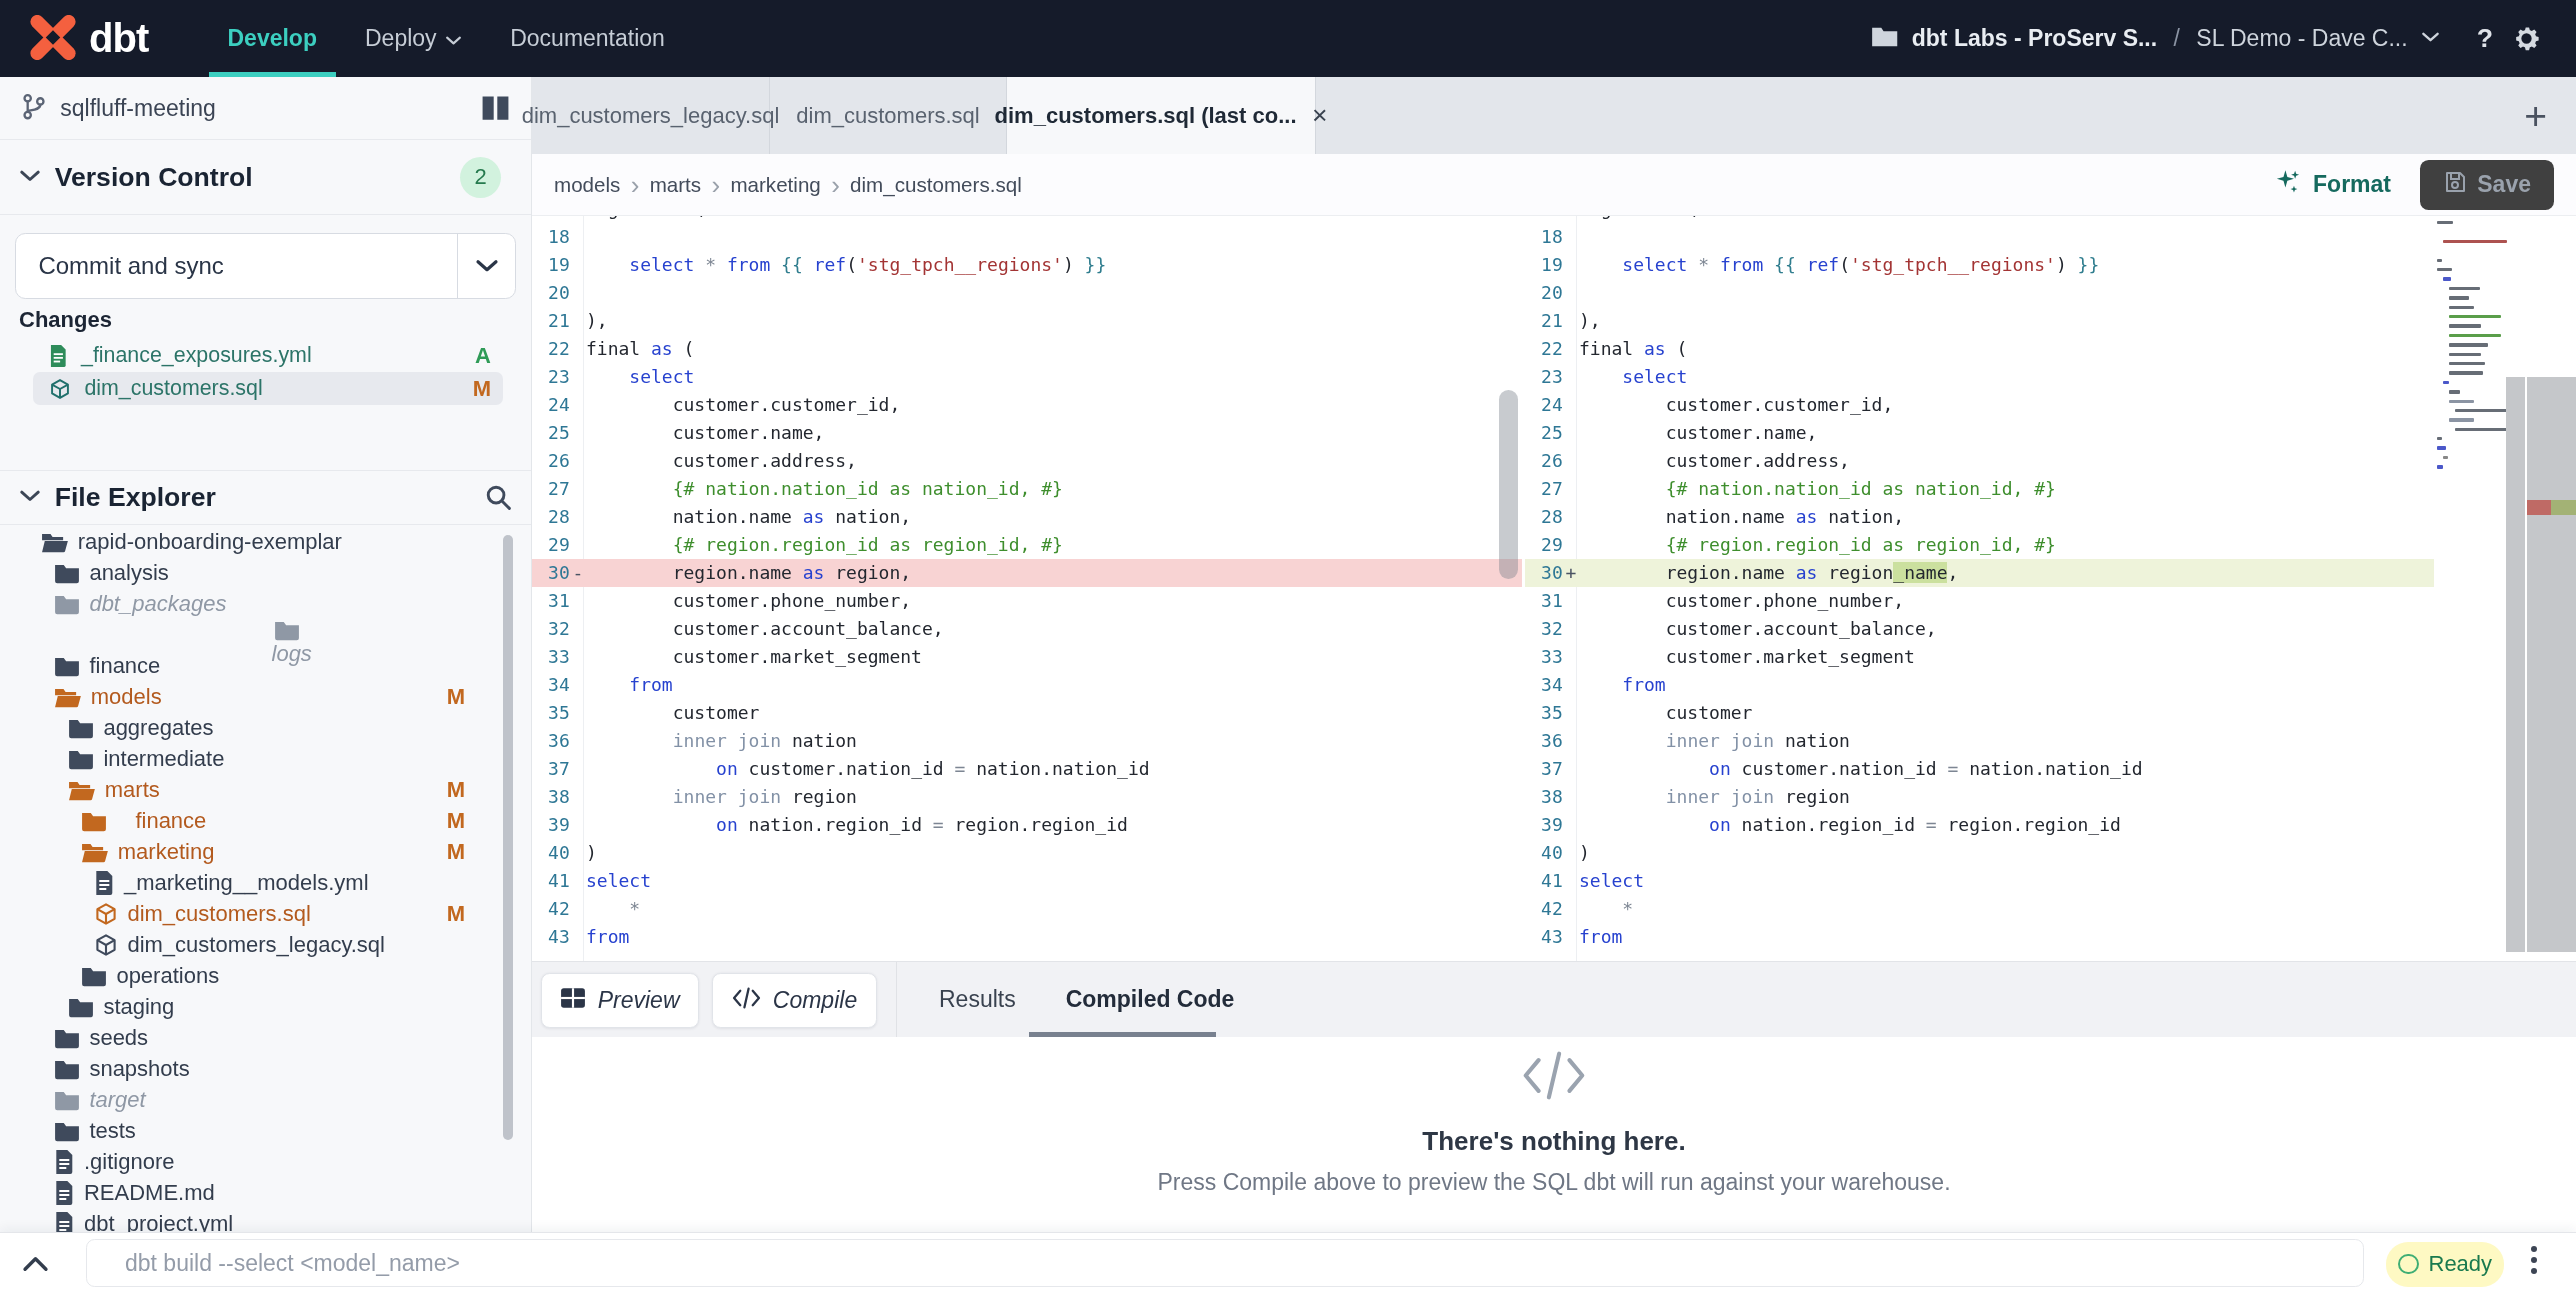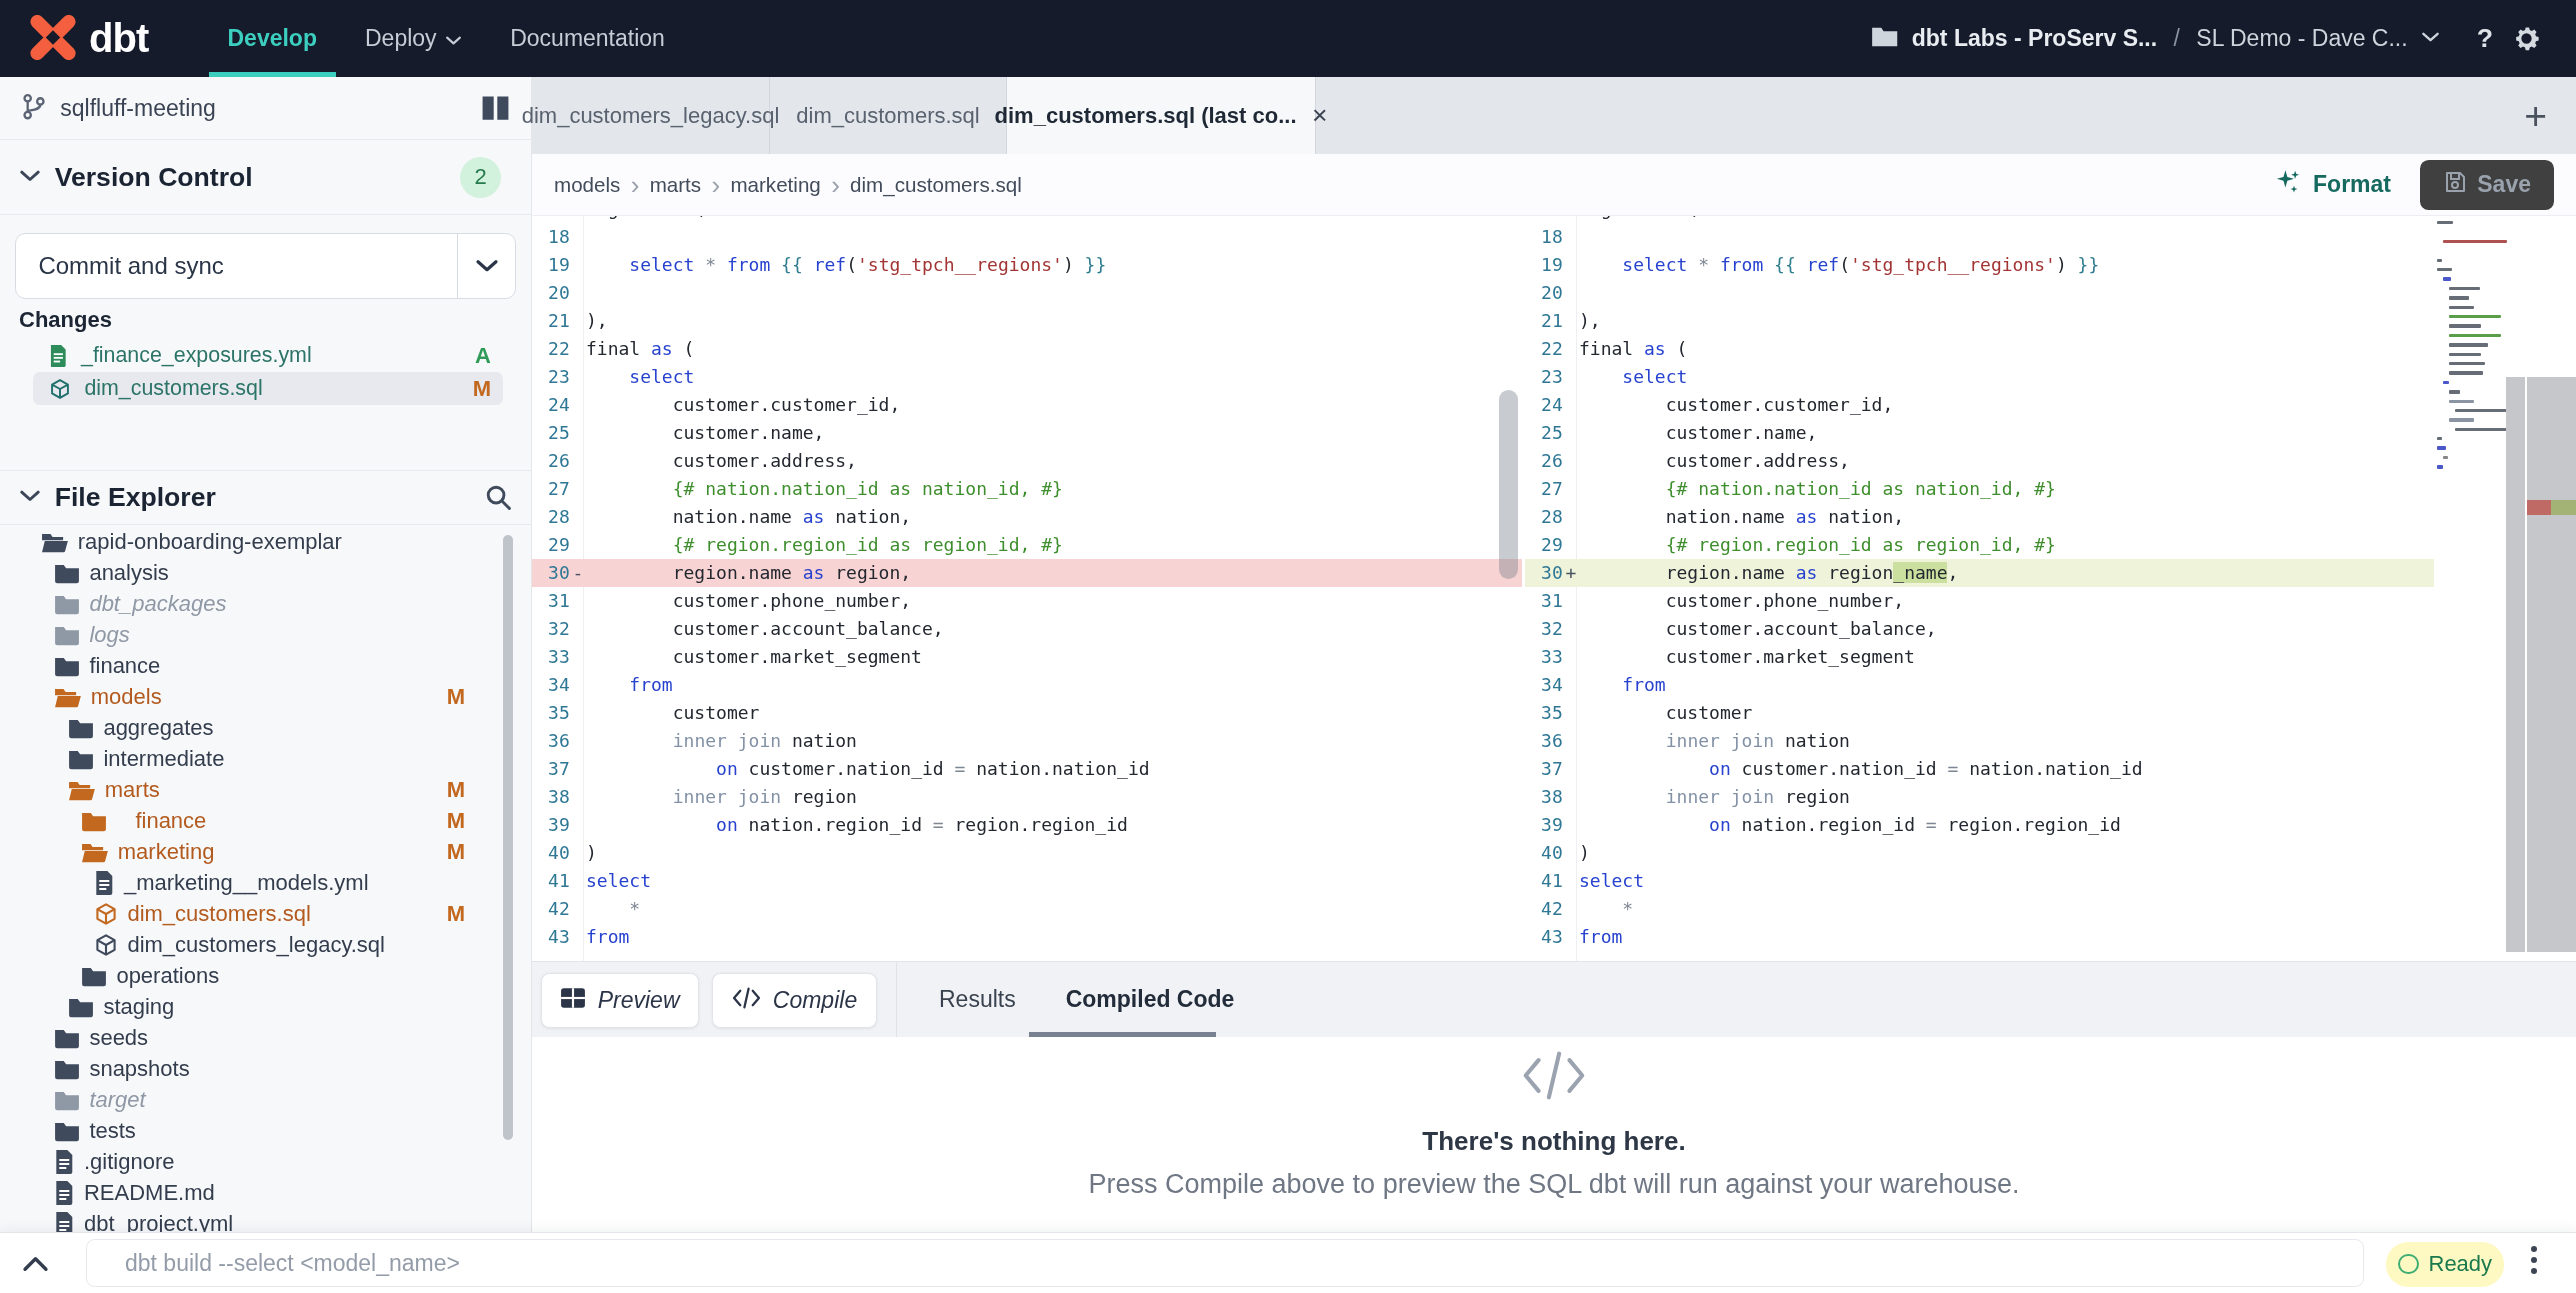--- a/index.html
+++ b/index.html
@@ -111,21 +111,21 @@
   #compile-btn{left:180px;width:165px;}
   #bp-divider{position:absolute;left:364px;top:0;bottom:0;width:0.9px;background:#e0e2e6;}
   #bp-tabs{position:absolute;left:407px;top:0;height:75px;display:flex;gap:50px;align-items:center;}
   .bp-tab{font-size:23px;color:#39424f;}
   .bp-tab.active{color:#232c3a;font-weight:bold;}
   #bp-underline{position:absolute;left:497px;bottom:0;width:187px;height:5.1px;background:#78818f;}
   #bp-content{left:532px;top:1038px;width:2044px;height:195px;background:#fff;display:flex;flex-direction:column;
               align-items:center;}
   #empty-icon{margin-top:8.6px;}
   #empty-title{font-size:26px;font-weight:bold;color:#2e3745;margin-top:19px;}
-  #empty-caption{font-size:27px;color:#6f7785;margin-top:12px;}
+  #empty-caption{font-size:23px;color:#6f7785;margin-top:12px;}
 
   
   #cmdbar{left:0;top:1232px;width:2576px;height:61px;background:#fff;border-top:0.9px solid #e4e6ea;
           box-shadow:0 -5.1px 10.3px rgba(20,30,50,.05);box-sizing:border-box;}
   #cmd-collapse{position:absolute;left:20.6px;top:20.6px;}
   #cmd-input{position:absolute;left:86px;top:6px;width:2278px;height:48px;border:0.9px solid #e6e8ec;
              border-radius:8.6px;font-family:"Liberation Sans",sans-serif;font-size:23px;color:#2b3445;
              padding:0 38px;box-sizing:border-box;outline:none;}
   #cmd-input::placeholder{color:#949ca9;}
   #ready-pill{position:absolute;left:2386px;top:8.6px;width:118px;height:45px;background:#fef9c3;border-radius:22px;
@@ -286,21 +286,21 @@
           <span class="tree-label tone-dark">analysis</span>
         </div>
         <div class="tree-row" style="padding-left: 54px;">
           <span style="display: flex;">
             <svg width="26" height="22" viewBox="0 0 24 20">
               <path d="M1 2.5h8l2.2 3H23v12a2 2 0 0 1-2 2H3a2 2 0 0 1-2-2z" fill="#8f98a5"></path>
             </svg>
           </span>
           <span class="tree-label tone-muted">dbt_packages</span>
         </div>
-        <div class="tree-row" style="padding-left: 54px;">
+        <div class="tree-row" style="padding-left: 54px; flex-direction: column;">
           <span style="display: flex;">
             <svg width="26" height="22" viewBox="0 0 24 20">
               <path d="M1 2.5h8l2.2 3H23v12a2 2 0 0 1-2 2H3a2 2 0 0 1-2-2z" fill="#8f98a5"></path>
             </svg>
           </span>
           <span class="tree-label tone-muted">logs</span>
         </div>
         <div class="tree-row" style="padding-left: 54px;">
           <span style="display: flex;">
             <svg width="26" height="22" viewBox="0 0 24 20">

